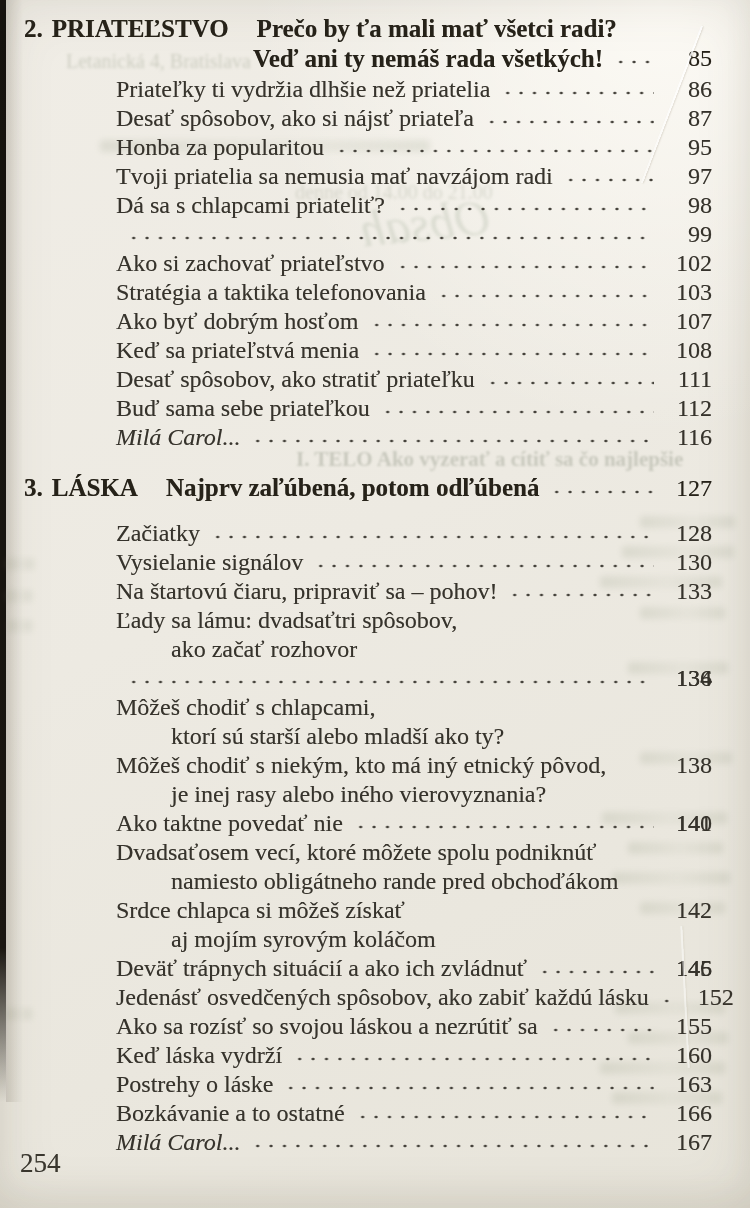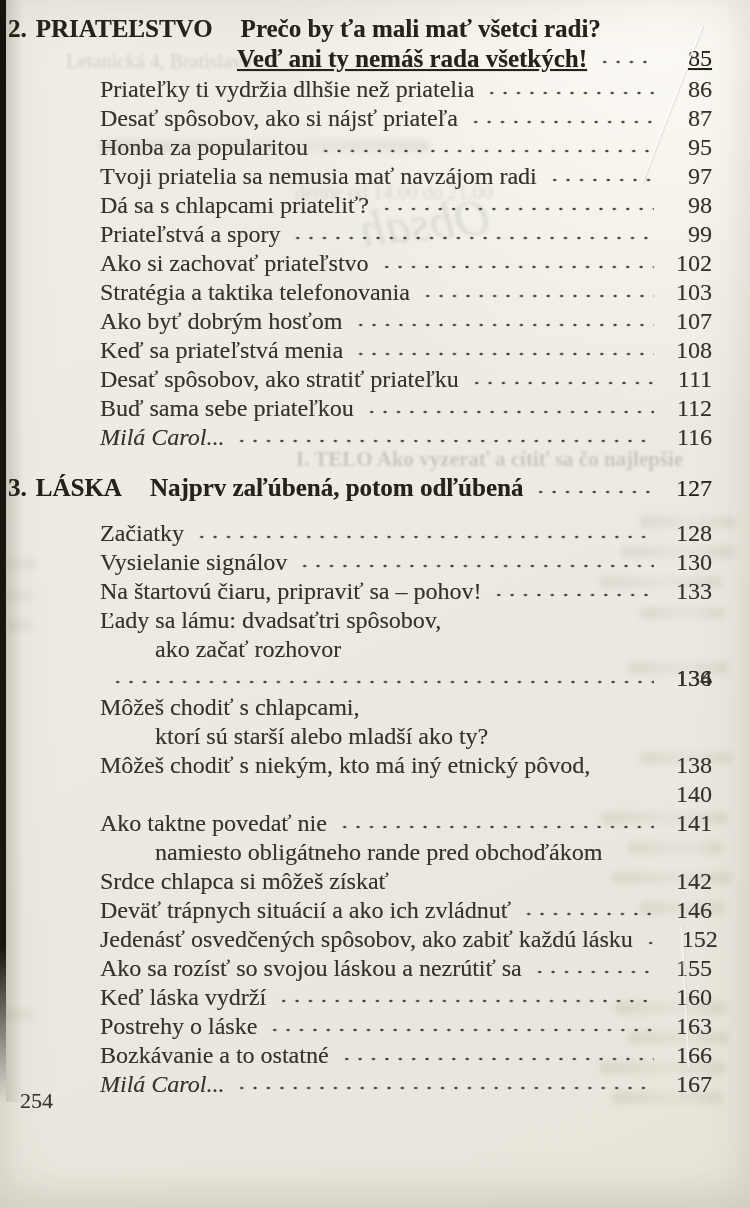--- a/index.html
+++ b/index.html
@@ -18,52 +18,51 @@
   }
   .left-edge {
     position:absolute; left:0; top:0; width:6px; height:1102px;
     background:linear-gradient(to bottom, #0f0d0b 0%, #161310 86%, rgba(22,19,16,0) 100%);
   }
   .gutter-shadow {
     position:absolute; left:6px; top:0; width:17px; height:1102px;
     background:linear-gradient(to right, rgba(62,52,35,0.14), rgba(62,52,35,0));
   }
 
-  .toc { position:absolute; left:0; top:14px; right:38px; }
+  .toc { position:absolute; left:16px; top:14px; right:38px; }
   .h1 {
     padding-left:8px; height:30px; line-height:30px;
     font-weight:bold; font-size:25px; color:#262219; white-space:nowrap;
     text-shadow:0.2px 0.2px 0.4px rgba(35,30,22,0.45);
   }
   .h1.hflex { display:flex; }
   .hnum { margin-right:9px; }
   .htitle { margin-right:28px; }
   .h1 .hsub { flex:none; }
   .h2 {
     display:flex; padding-left:237px; height:29px; line-height:29px;
     font-weight:bold; font-size:25px; color:#262219;
     text-shadow:0.2px 0.2px 0.4px rgba(35,30,22,0.45);
-    text-decoration:underline;
   }
   .entries { margin-top:2px; }
   .toc-section + .toc-section { margin-top:21px; }
   .toc-section + .toc-section .entries { margin-top:16px; }
   .row { display:flex; padding-left:100px; height:29px; line-height:29px; font-size:24px; }
   .row.indent { padding-left:155px;flex-direction:column; }
   .t { white-space:nowrap; text-shadow:0.2px 0.2px 0.35px rgba(45,40,30,0.4); }
   .t.it { font-style:italic; }
   .dots {
     flex:1 1 auto; margin:0 6px 0 9px; min-width:18px;
     background-image:radial-gradient(circle, #44413a 1.45px, rgba(66,63,56,0) 1.6px);
     background-size:13.4px 10px; background-repeat:repeat-x;
     background-position:left 2px bottom 6px;
   }
   .pg { flex:none; min-width:52px; text-align:right; font-weight:normal; font-size:24px;
         text-shadow:0.2px 0.2px 0.35px rgba(45,40,30,0.4); }
-  .folio { position:absolute; left:20px; top:1088px; font-size:22px; color:#3a372f;
+  .folio { position:absolute; left:20px; top:1148px; font-size:27px; color:#3a372f;
            text-shadow:0.2px 0.2px 0.35px rgba(45,40,30,0.4); }
 
   .ghost { position:absolute; pointer-events:none; white-space:nowrap; color:#8b937d; }
   .g-address { left:66px; top:50px; font-size:20px; opacity:.34; filter:blur(1.4px); }
   .g-hours { left:295px; top:181px; font-size:20px; opacity:.26; filter:blur(1.5px); }
   .g-obsah { left:360px; top:194px; font-size:50px; font-style:italic; opacity:.24;
              filter:blur(1.4px); transform:scaleX(-1) rotate(6deg); color:#95a38c; }
   .g-telo { left:296px; top:447px; font-size:21px; font-weight:bold; opacity:.38;
             filter:blur(1px); color:#8b9180; }
   .smudge { position:absolute; height:12px; border-radius:3px; pointer-events:none;
@@ -139,21 +138,20 @@
             <span class="t">Tvoji priatelia sa nemusia mať navzájom radi</span>
             <span class="dots"></span>
             <span class="pg">97</span>
           </div>
           <div class="row">
             <span class="t">Dá sa s chlapcami priateliť?</span>
             <span class="dots"></span>
             <span class="pg">98</span>
           </div>
           <div class="row">
-            <span class="t">Priateľstvá a spory</span>
             <span class="dots"></span>
             <span class="pg">99</span>
           </div>
           <div class="row">
             <span class="t">Ako si zachovať priateľstvo</span>
             <span class="dots"></span>
             <span class="pg">102</span>
           </div>
           <div class="row">
             <span class="t">Stratégia a taktika telefonovania</span>
@@ -228,35 +226,44 @@
           </div>
           <div class="row indent">
             <span class="t">ktorí sú starší alebo mladší ako ty?</span>
             <span class="dots"></span>
             <span class="pg">138</span>
           </div>
           <div class="row">
             <span class="t">Môžeš chodiť s niekým, kto má iný etnický pôvod,</span>
           </div>
           <div class="row indent">
+            <span class="t">je inej rasy alebo iného vierovyznania?</span>
             <span class="dots"></span>
             <span class="pg">140</span>
           </div>
           <div class="row">
             <span class="t">Ako taktne povedať nie</span>
             <span class="dots"></span>
             <span class="pg">141</span>
           </div>
+          <div class="row">
+            <span class="t">Dvadsaťosem vecí, ktoré môžete spolu podniknúť</span>
+          </div>
           <div class="row indent">
             <span class="t">namiesto obligátneho rande pred obchoďákom</span>
             <span class="dots"></span>
             <span class="pg">142</span>
           </div>
           <div class="row">
             <span class="t">Srdce chlapca si môžeš získať</span>
+          </div>
+          <div class="row indent">
+            <span class="t">aj mojím syrovým koláčom</span>
+            <span class="dots"></span>
+            <span class="pg">145</span>
           </div>
           <div class="row">
             <span class="t">Deväť trápnych situácií a ako ich zvládnuť</span>
             <span class="dots"></span>
             <span class="pg">146</span>
           </div>
           <div class="row">
             <span class="t">Jedenásť osvedčených spôsobov, ako zabiť každú lásku</span>
             <span class="dots"></span>
             <span class="pg">152</span>

